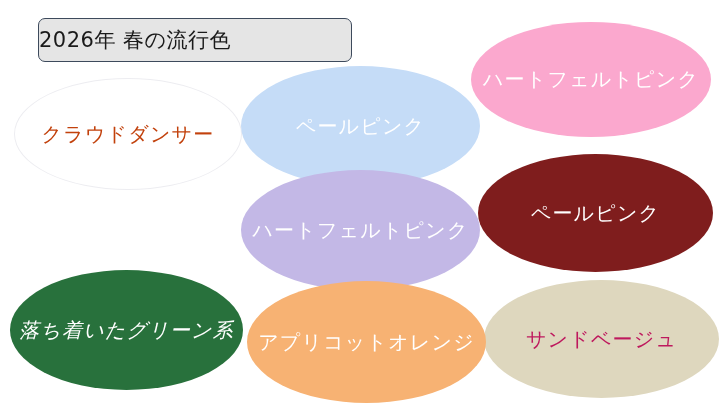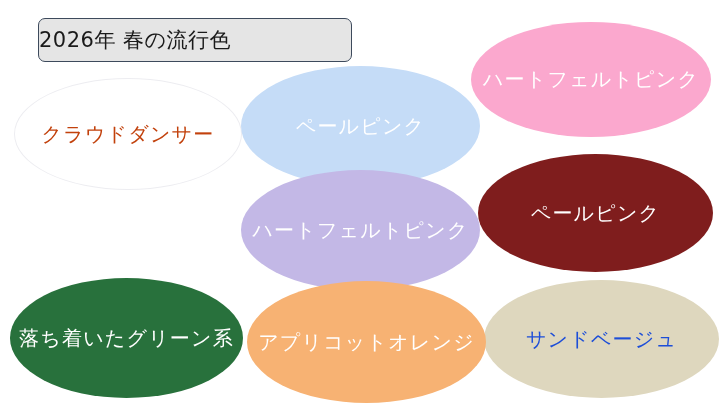--- a/index.html
+++ b/index.html
@@ -69,22 +69,22 @@
 
   #sw-heartfelt-pink  { left: 471px; top: 22px;  width: 240px; height: 115px;
                         background: #fba8ce; z-index: 14; }
 
   #sw-muted-lavender  { left: 241px; top: 170px; width: 239px; height: 120px;
                         background: #c3b8e6; z-index: 12; }
 
   #sw-pale-pink       { left: 478px; top: 154px; width: 235px; height: 118px;
                         background: #fccdde; z-index: 11; }
 
-  #sw-calm-green      { left: 10px;  top: 278px; width: 233px; height: 120px;
-                        background: #28713c; z-index: 13; }
+  #sw-calm-green      { left: 10px;  top: 270px; width: 233px; height: 120px;
+                        background: #28713c; z-index: 13; font-style: italic; }
 
   #sw-apricot-orange  { left: 247px; top: 281px; width: 239px; height: 122px;
                         background: #f7b273; z-index: 14; }
 
   #sw-sand-beige      { left: 484px; top: 280px; width: 235px; height: 118px;
                         background: #ded7be; z-index: 11; }
 </style>
 </head>
 <body>
 
@@ -116,16 +116,16 @@
 
   <div class="swatch" id="sw-calm-green" style="background: rgb(40, 113, 60);">
     <span class="swatch-label" style="color: rgb(255, 255, 255);">落ち着いたグリーン系</span>
   </div>
 
   <div class="swatch" id="sw-apricot-orange" style="background: rgb(247, 178, 115); text-align: right;">
     <span class="swatch-label" style="color: rgb(255, 255, 255);">アプリコットオレンジ</span>
   </div>
 
   <div class="swatch" id="sw-sand-beige" style="background: rgb(222, 215, 190);">
-    <span class="swatch-label" style="color: #1d4ed8;">サンドベージュ</span>
+    <span class="swatch-label" style="color: #be185d;">サンドベージュ</span>
   </div>
 
 </div>
 
 </body></html>

